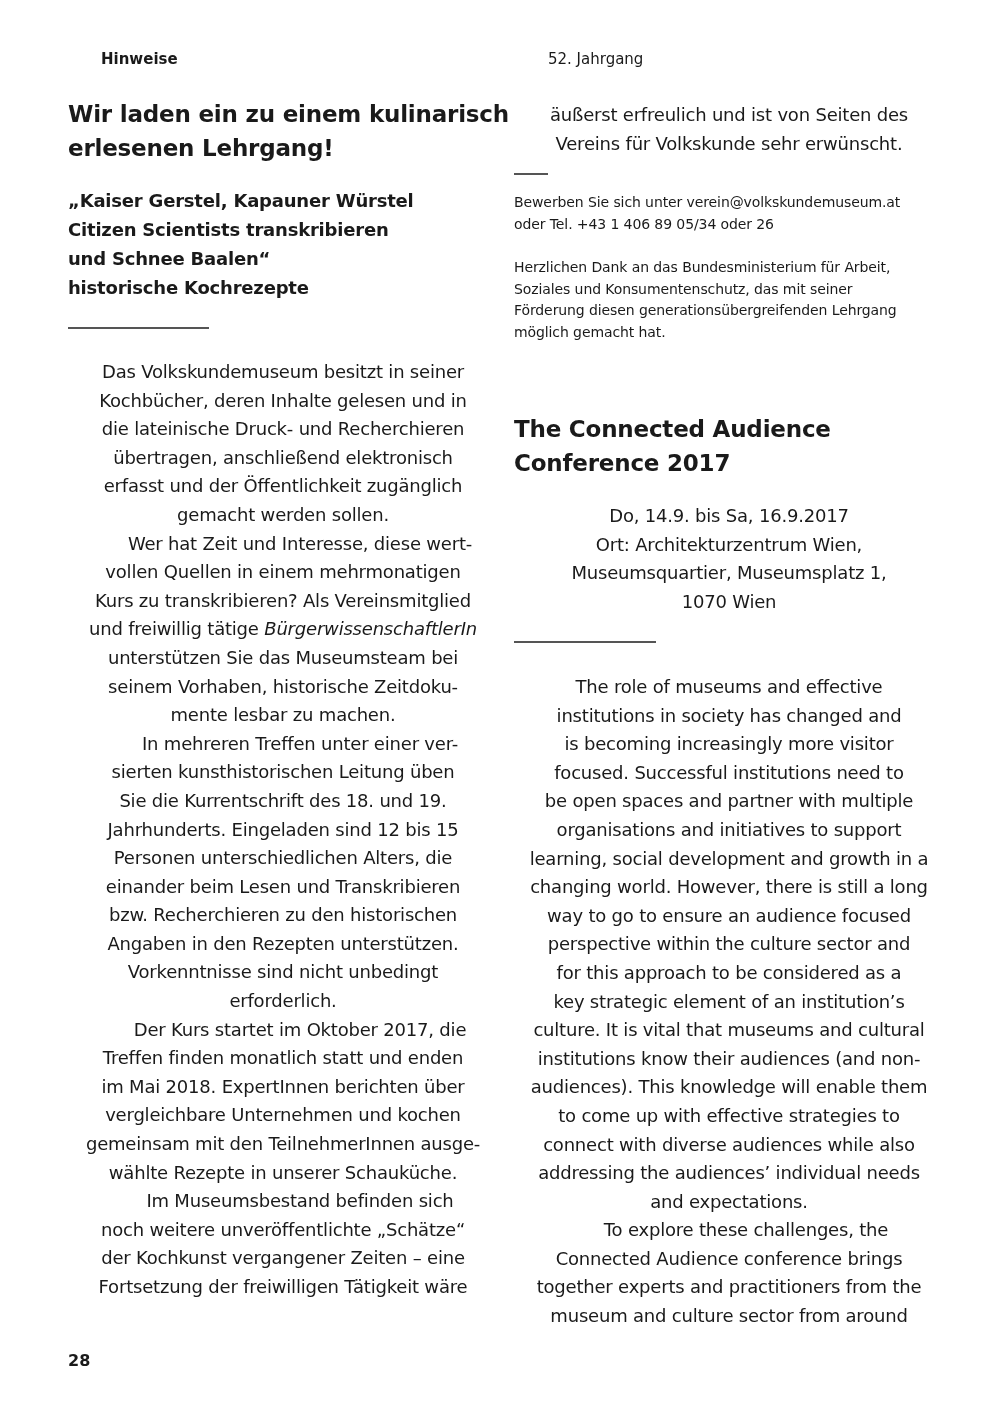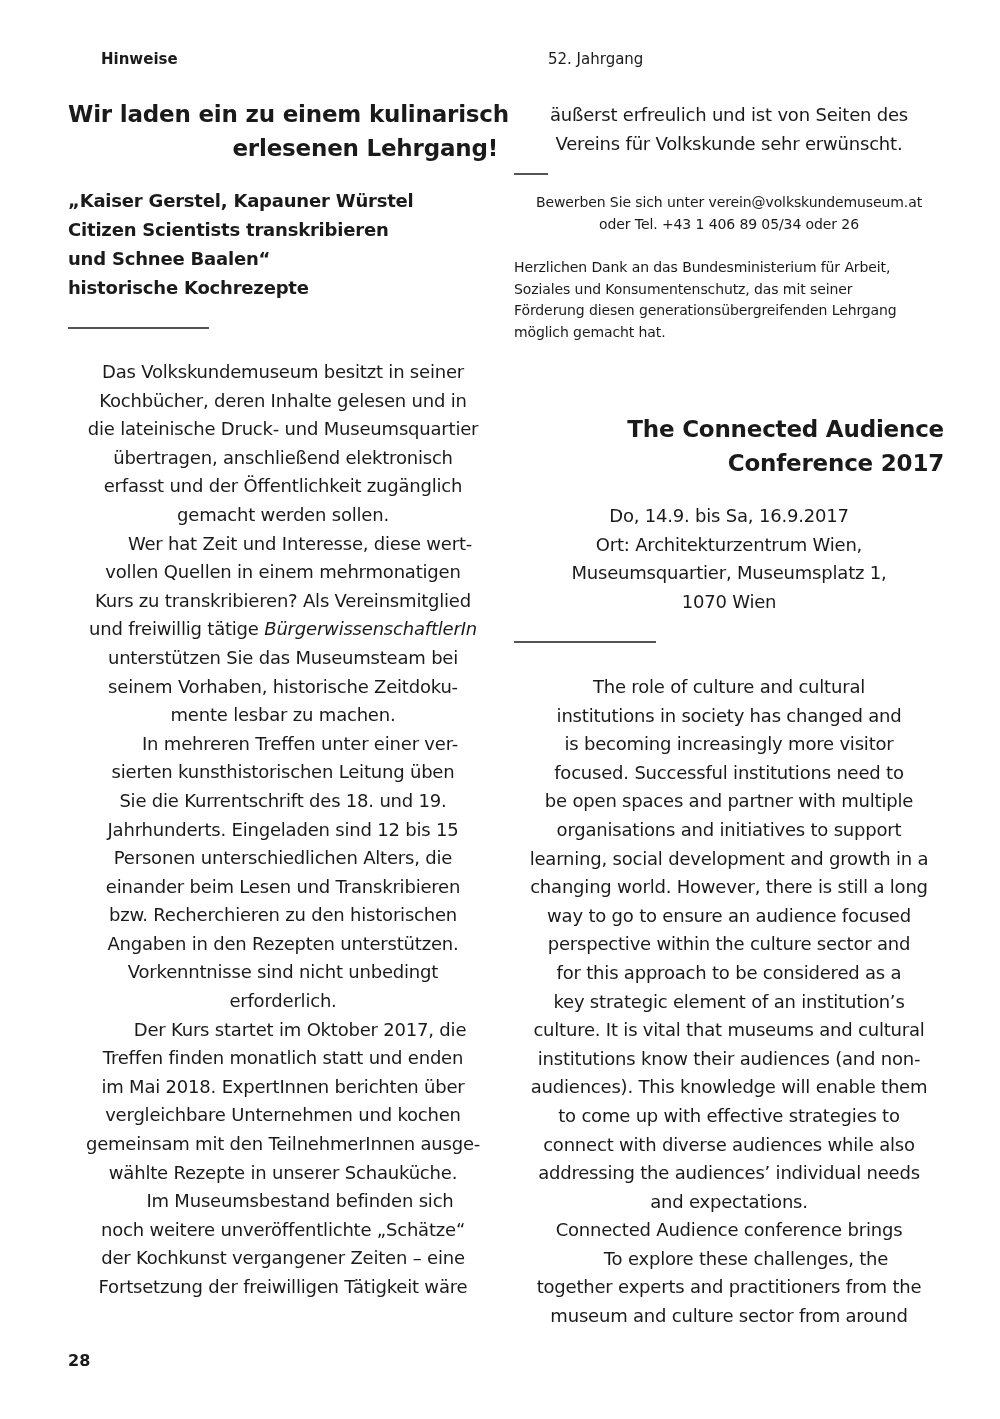--- a/index.html
+++ b/index.html
@@ -5,21 +5,21 @@
   html, body { margin: 0; padding: 0; background: #ffffff; }
   body { width: 1000px; height: 1419px; position: relative; overflow: hidden; color: #1a1a1a; font-family: "DejaVu Sans", sans-serif; }
   .abs { position: absolute; }
   .hdr { font-size: 15px; top: 50px; }
   .hdr.left { left: 101px; font-weight: bold; }
   .hdr.right { left: 548px; }
   .col { position: absolute; width: 430px; }
   .col.left { left: 68px; }
   .col.right { left: 514px; }
   .line { display: block; white-space: nowrap; }
-  .h1 { font-weight: bold; font-size: 23px; line-height: 34px; letter-spacing: -0.2px; text-align: right; }
+  .h1 { font-weight: bold; font-size: 23px; line-height: 34px; letter-spacing: -0.2px; }
   .h2 { font-weight: bold; font-size: 18px; line-height: 29px; letter-spacing: -0.2px; }
   .body { font-size: 18px; line-height: 28.6px; letter-spacing: -0.2px; text-align: center; }
   .small { font-size: 14px; line-height: 21.5px; letter-spacing: -0.1px; }
   .indent { padding-left: 34px; }
   .rule { position: absolute; height: 1.5px; background: #555; }
   .pageno { position: absolute; left: 68px; top: 1351px; font-weight: bold; font-size: 16px; }
   em { font-style: italic; margin-top: 12px; }
 </style>
 </head>
 <body>
@@ -38,21 +38,21 @@
   <span class="line">und Schnee Baalen“</span>
   <span class="line">historische Kochrezepte</span>
 </div>
 
 <div class="rule" style="left:68px; top:327px; width:141px;"></div>
 
 <div class="col left body" style="top:358px;">
   <div>
     <span class="line">Das Volkskundemuseum besitzt in seiner</span>
     <span class="line">Kochbücher, deren Inhalte gelesen und in</span>
-    <span class="line">die lateinische Druck- und Museumsquartier</span>
+    <span class="line">die lateinische Druck- und Recherchieren</span>
     <span class="line">übertragen, anschließend elektronisch</span>
     <span class="line">erfasst und der Öffentlichkeit zugänglich</span>
     <span class="line">gemacht werden sollen.</span>
   </div>
   <div>
     <span class="line indent">Wer hat Zeit und Interesse, diese wert-</span>
     <span class="line">vollen Quellen in einem mehrmonatigen</span>
     <span class="line">Kurs zu transkribieren? Als Vereinsmitglied</span>
     <span class="line"><span>und freiwillig tätige </span><em>BürgerwissenschaftlerIn</em></span>
     <span class="line">unterstützen Sie das Museumsteam bei</span>
@@ -87,21 +87,21 @@
   </div>
 </div>
 
 <div class="col right body" style="top:101px;">
   <span class="line">äußerst erfreulich und ist von Seiten des</span>
   <span class="line">Vereins für Volkskunde sehr erwünscht.</span>
 </div>
 
 <div class="rule" style="left:514px; top:173px; width:34px;"></div>
 
-<div class="col right small" style="top:192px;text-align:center;">
+<div class="col right small" style="top:192px;">
   <span class="line">Bewerben Sie sich unter verein@volkskundemuseum.at</span>
   <span class="line">oder Tel. +43 1 406 89 05/34 oder 26</span>
 </div>
 
 <div class="col right small" style="top:257px;">
   <span class="line">Herzlichen Dank an das Bundesministerium für Arbeit,</span>
   <span class="line">Soziales und Konsumentenschutz, das mit seiner</span>
   <span class="line">Förderung diesen generationsübergreifenden Lehrgang</span>
   <span class="line">möglich gemacht hat.</span>
 </div>
@@ -115,41 +115,41 @@
   <span class="line">Do, 14.9. bis Sa, 16.9.2017</span>
   <span class="line">Ort: Architekturzentrum Wien,</span>
   <span class="line">Museumsquartier, Museumsplatz 1,</span>
   <span class="line">1070 Wien</span>
 </div>
 
 <div class="rule" style="left:514px; top:641px; width:142px;"></div>
 
 <div class="col right body" style="top:673px;">
   <div>
-    <span class="line">The role of culture and cultural</span>
+    <span class="line">The role of museums and effective</span>
     <span class="line">institutions in society has changed and</span>
     <span class="line">is becoming increasingly more visitor</span>
     <span class="line">focused. Successful institutions need to</span>
     <span class="line">be open spaces and partner with multiple</span>
     <span class="line">organisations and initiatives to support</span>
     <span class="line">learning, social development and growth in a</span>
     <span class="line">changing world. However, there is still a long</span>
     <span class="line">way to go to ensure an audience focused</span>
     <span class="line">perspective within the culture sector and</span>
     <span class="line">for this approach to be considered as a</span>
     <span class="line">key strategic element of an institution’s</span>
     <span class="line">culture. It is vital that museums and cultural</span>
     <span class="line">institutions know their audiences (and non-</span>
     <span class="line">audiences). This knowledge will enable them</span>
     <span class="line">to come up with effective strategies to</span>
     <span class="line">connect with diverse audiences while also</span>
     <span class="line">addressing the audiences’ individual needs</span>
     <span class="line">and expectations.</span>
   </div>
   <div>
+    <span class="line indent">To explore these challenges, the</span>
     <span class="line">Connected Audience conference brings</span>
-    <span class="line indent">To explore these challenges, the</span>
     <span class="line">together experts and practitioners from the</span>
     <span class="line">museum and culture sector from around</span>
   </div>
 </div>
 
 <div class="pageno">28</div>
 
 </body></html>

